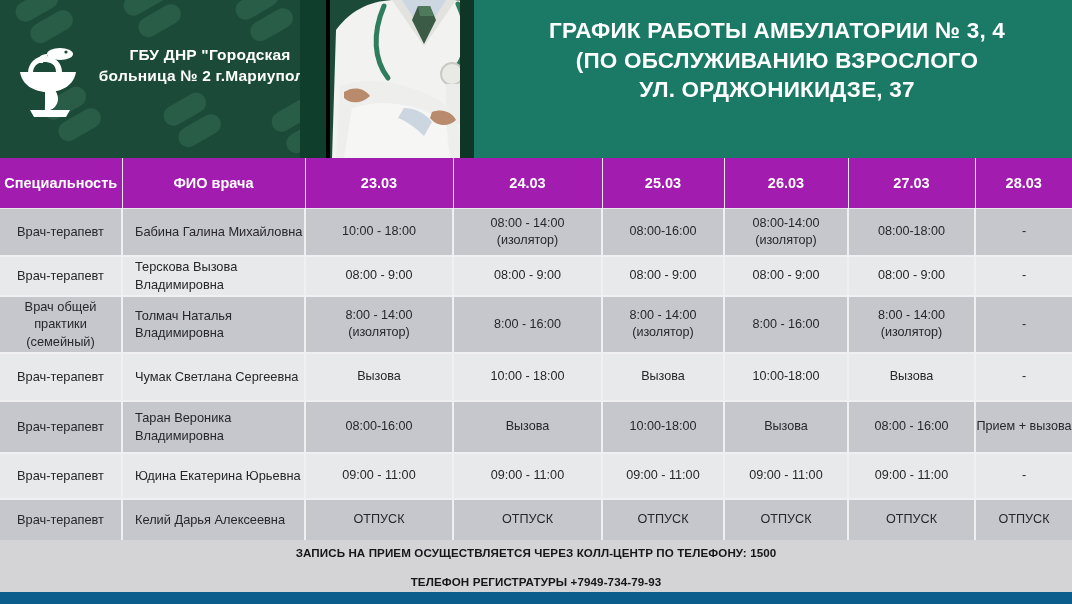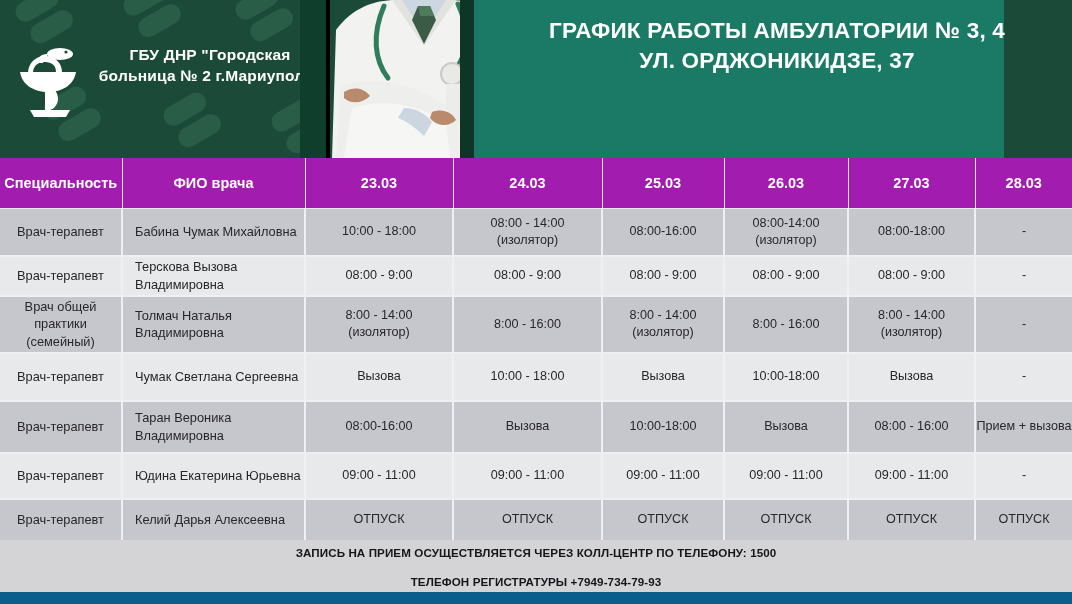--- a/index.html
+++ b/index.html
@@ -19,21 +19,21 @@
   .watermark{position:absolute;left:0;top:0;width:330px;height:158px;opacity:.14;}
   .hdr-logo{position:absolute;left:14px;top:42px;width:72px;height:78px;}
   .hdr-name{
     position:absolute;left:95px;top:44px;width:230px;
     color:#ffffff;font-weight:bold;font-size:15.5px;line-height:1.38;
     text-align:center;letter-spacing:.2px;
   }
   .hdr-photo{position:absolute;left:300px;top:0;width:238px;height:158px;overflow:hidden;}
   .hdr-strip{position:absolute;left:460px;top:0;width:14px;height:158px;background:#0f3527;}
   .hdr-right{
-    position:absolute;left:474px;top:0;width:530px;height:158px;background:#1a7a66;
+    position:absolute;left:474px;top:0;width:598px;height:158px;background:#1a7a66;
   }
   .hdr-title{
     position:absolute;left:28px;top:16px;width:550px;
     color:#ffffff;text-align:center;font-weight:bold;
     font-size:22.5px;line-height:1.32;letter-spacing:.2px;
   }
   .hdr-title .ln{display:block;}
 
   
   .tbl{position:absolute;left:0;top:158px;width:1072px;border-collapse:collapse;table-layout:fixed;}
@@ -160,20 +160,21 @@
 
         <rect x="216" y="0" width="22" height="158" fill="#1b4b38"></rect>
       </svg>
     </div>
 
     <div class="hdr-strip"></div>
 
     <div class="hdr-right">
       <div class="hdr-title">
         <span class="ln">ГРАФИК РАБОТЫ АМБУЛАТОРИИ № 3, 4</span>
+        <span class="ln">(ПО ОБСЛУЖИВАНИЮ ВЗРОСЛОГО</span>
         <span class="ln">УЛ. ОРДЖОНИКИДЗЕ, 37</span>
       </div>
     </div>
   </div>
 
   <table class="tbl">
     <colgroup>
       <col style="width:122px">
         <col style="width:183px">
         <col style="width:148px">
@@ -191,21 +192,21 @@
         <th>24.03</th>
         <th>25.03</th>
         <th>26.03</th>
         <th>27.03</th>
         <th>28.03</th>
       </tr>
     </thead>
     <tbody>
         <tr class="dark" style="height: 47px;">
           <td class="spec">Врач-терапевт</td>
-          <td class="name">Бабина Чумак Михайловна</td>
+          <td class="name">Бабина Галина Михайловна</td>
           <td>10:00 - 18:00</td>
           <td>08:00 - 14:00<br>(изолятор)</td>
           <td>08:00-16:00</td>
           <td>08:00-14:00<br>(изолятор)</td>
           <td>08:00-18:00</td>
           <td>-</td>
         </tr>
         <tr class="light" style="height: 40px;">
           <td class="spec">Врач-терапевт</td>
           <td class="name">Терскова Вызова Владимировна</td>

